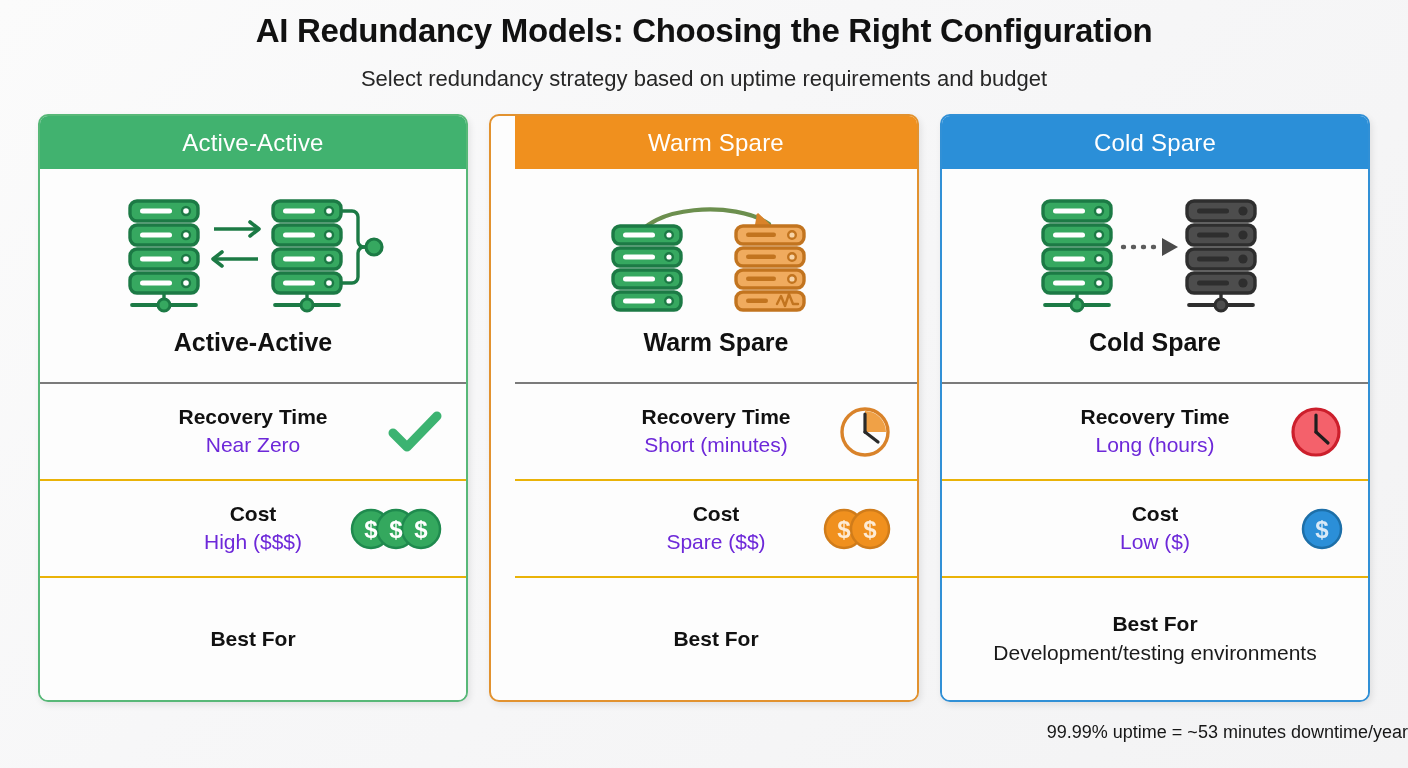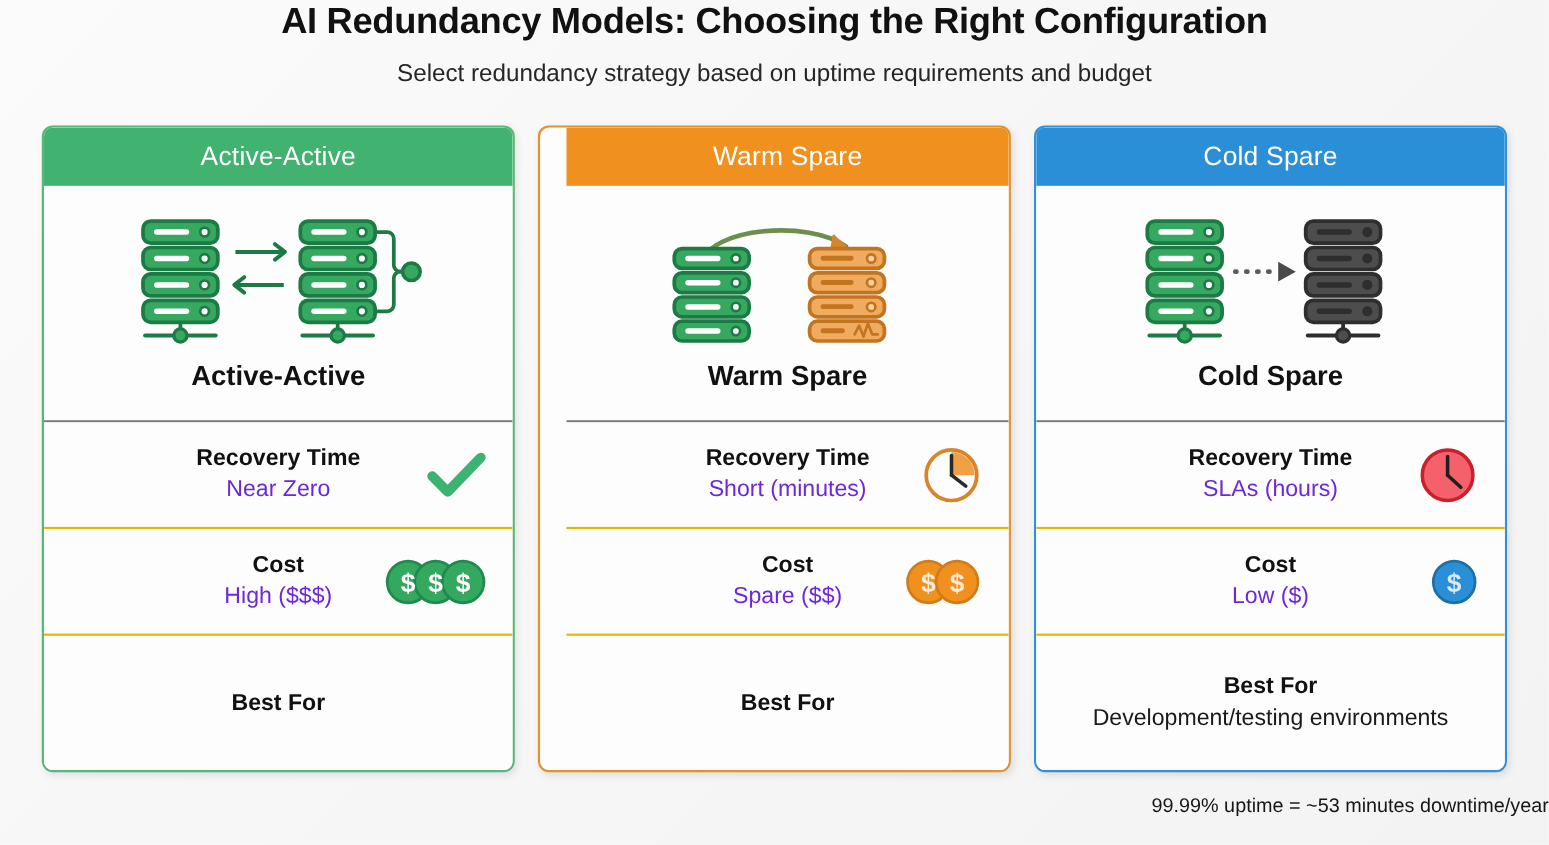--- a/index.html
+++ b/index.html
@@ -8,21 +8,21 @@
     width:1408px;height:768px;
     background:linear-gradient(135deg,#fbfbfb 0%,#f7f7f8 40%,#f3f3f4 100%);
     font-family:"Liberation Sans","DejaVu Sans",sans-serif;
     color:#111;
     overflow:hidden;
     position:relative;
   }
   .page{width:1408px;height:768px;position:relative;}
 
   
-  .headings{text-align:center;}
+  .headings{padding-top:12px;text-align:center;}
   .title{
     font-size:33px;font-weight:700;letter-spacing:-0.3px;
     color:#111;line-height:1.15;
   }
   .subtitle{
     font-size:22px;font-weight:400;color:#262626;
     margin-top:16px;line-height:1.2;
   }
 
   
@@ -360,21 +360,21 @@
             <path d="M154 110 L218 110" stroke="#2e2e2e" stroke-width="3.8" stroke-linecap="round"></path>
             <circle cx="186" cy="110" r="6" fill="#4d4d4d" stroke="#2e2e2e" stroke-width="3"></circle>
           </svg>
         </div>
         <div class="model-name">Cold Spare</div>
       </div>
 
       <div class="attr-row">
         <div class="attr-text">
           <div class="attr-label">Recovery Time</div>
-          <div class="attr-value">SLAs (hours)</div>
+          <div class="attr-value">Long (hours)</div>
         </div>
         <div class="attr-icon">
           <svg width="56" height="56" viewBox="0 0 56 56">
             <circle cx="28" cy="28" r="23" fill="#f4616b" stroke="#cc1f2c" stroke-width="3.2"></circle>
             <path d="M28 28 L28 11" stroke="#1e1e1e" stroke-width="3.2" stroke-linecap="round"></path>
             <path d="M28 28 L40 39" stroke="#1e1e1e" stroke-width="3.2" stroke-linecap="round"></path>
           </svg>
         </div>
       </div>
 

